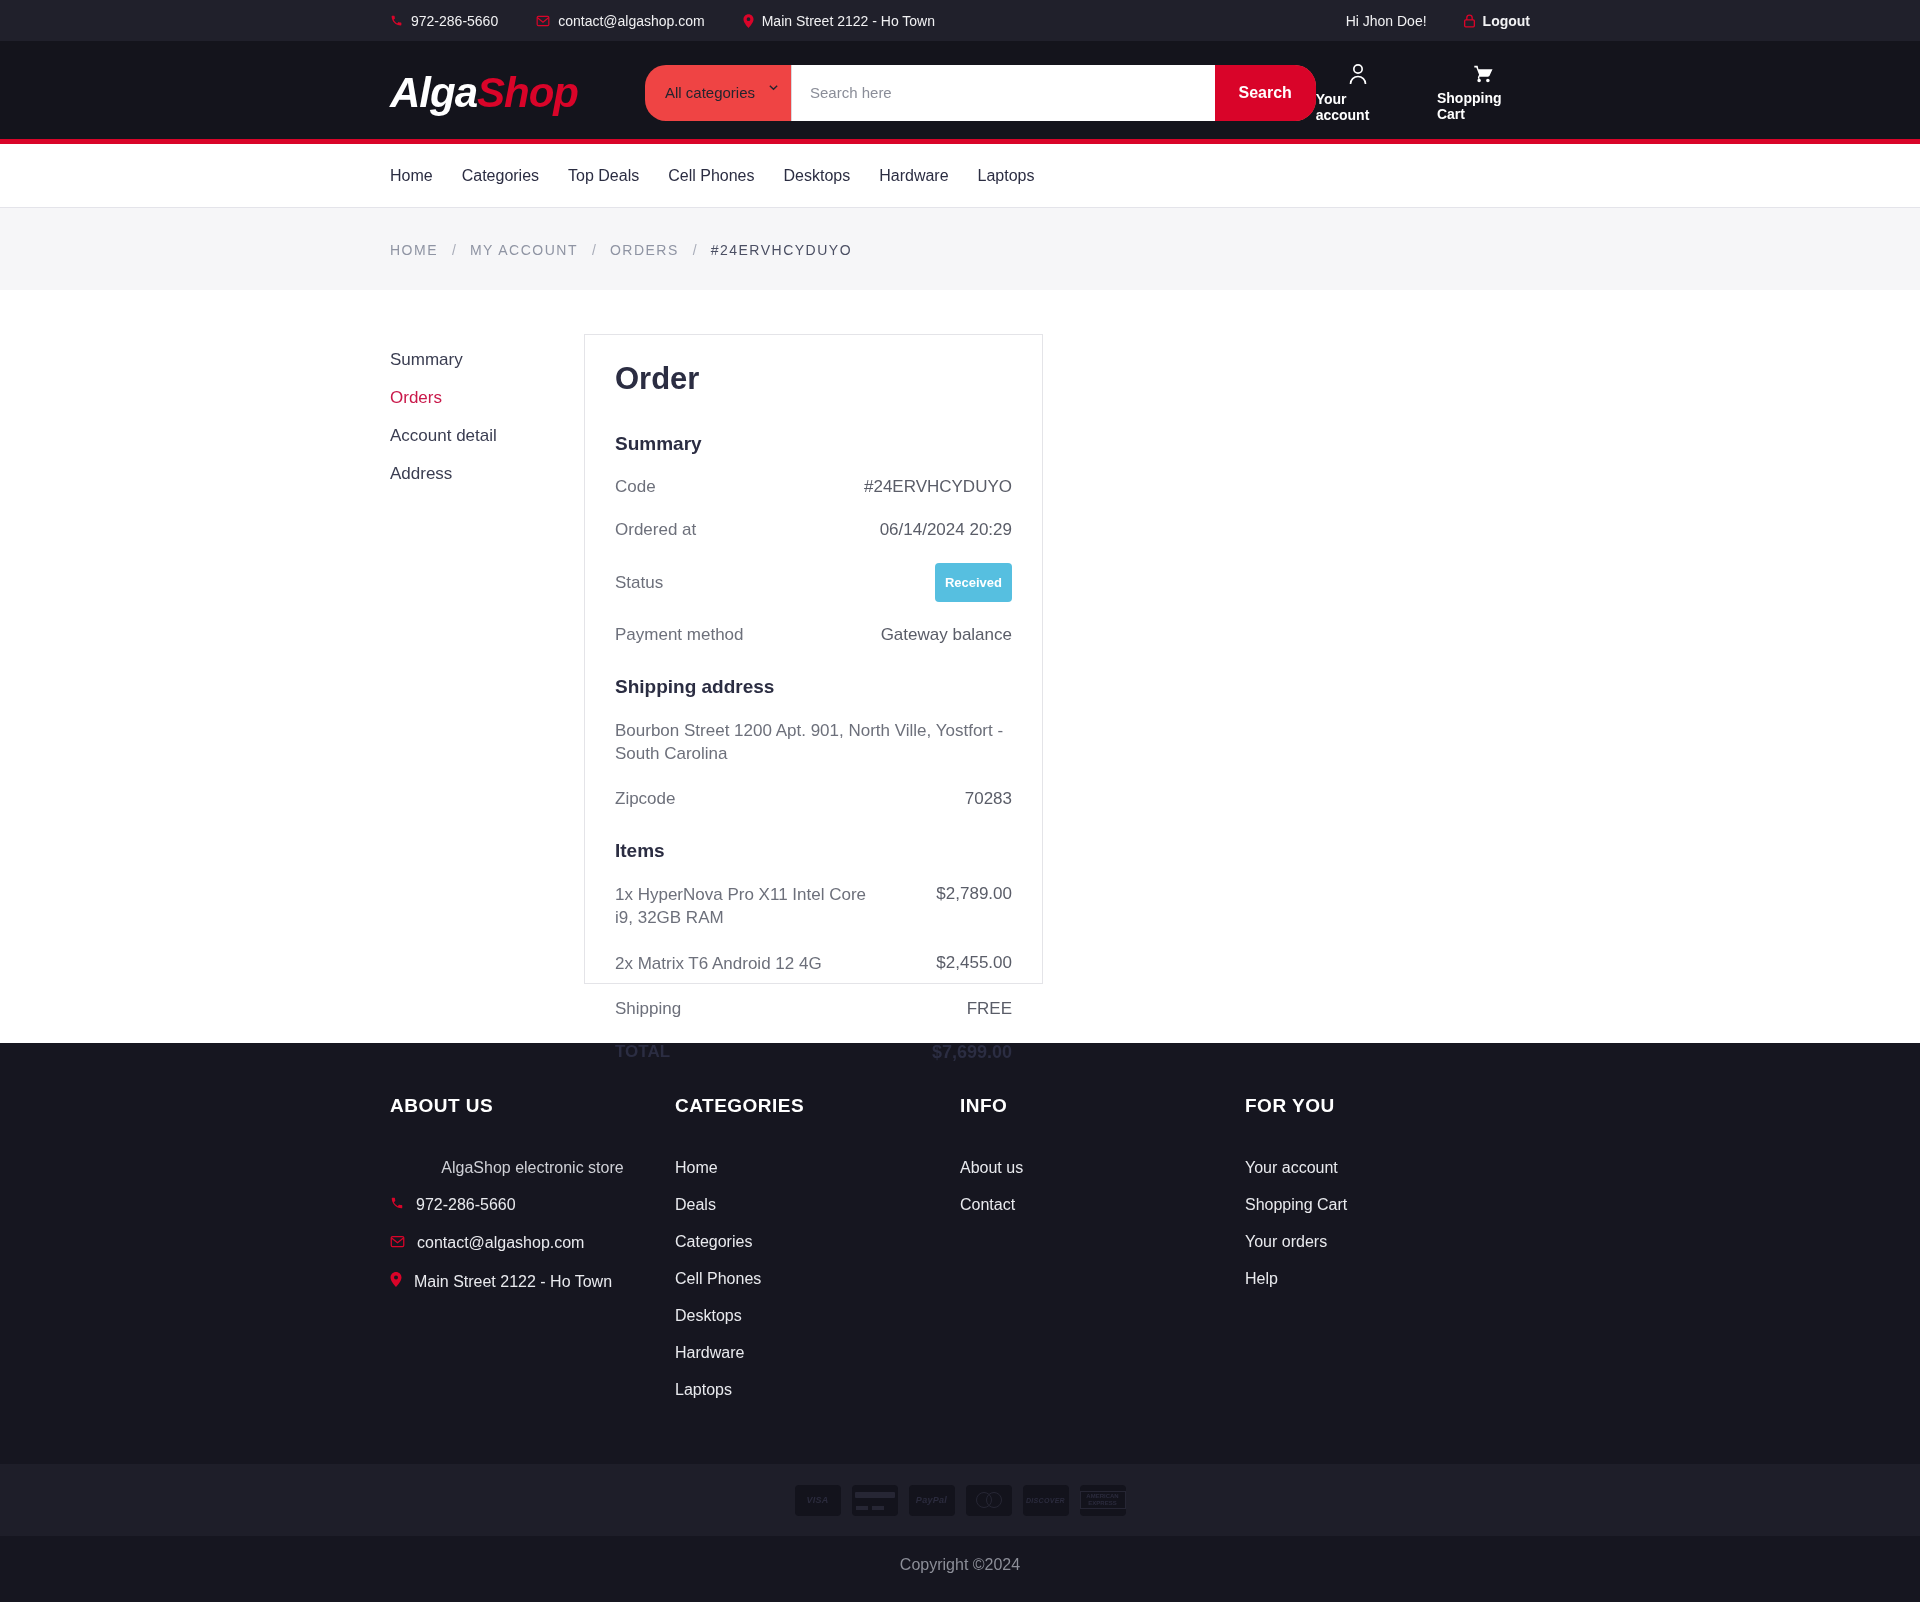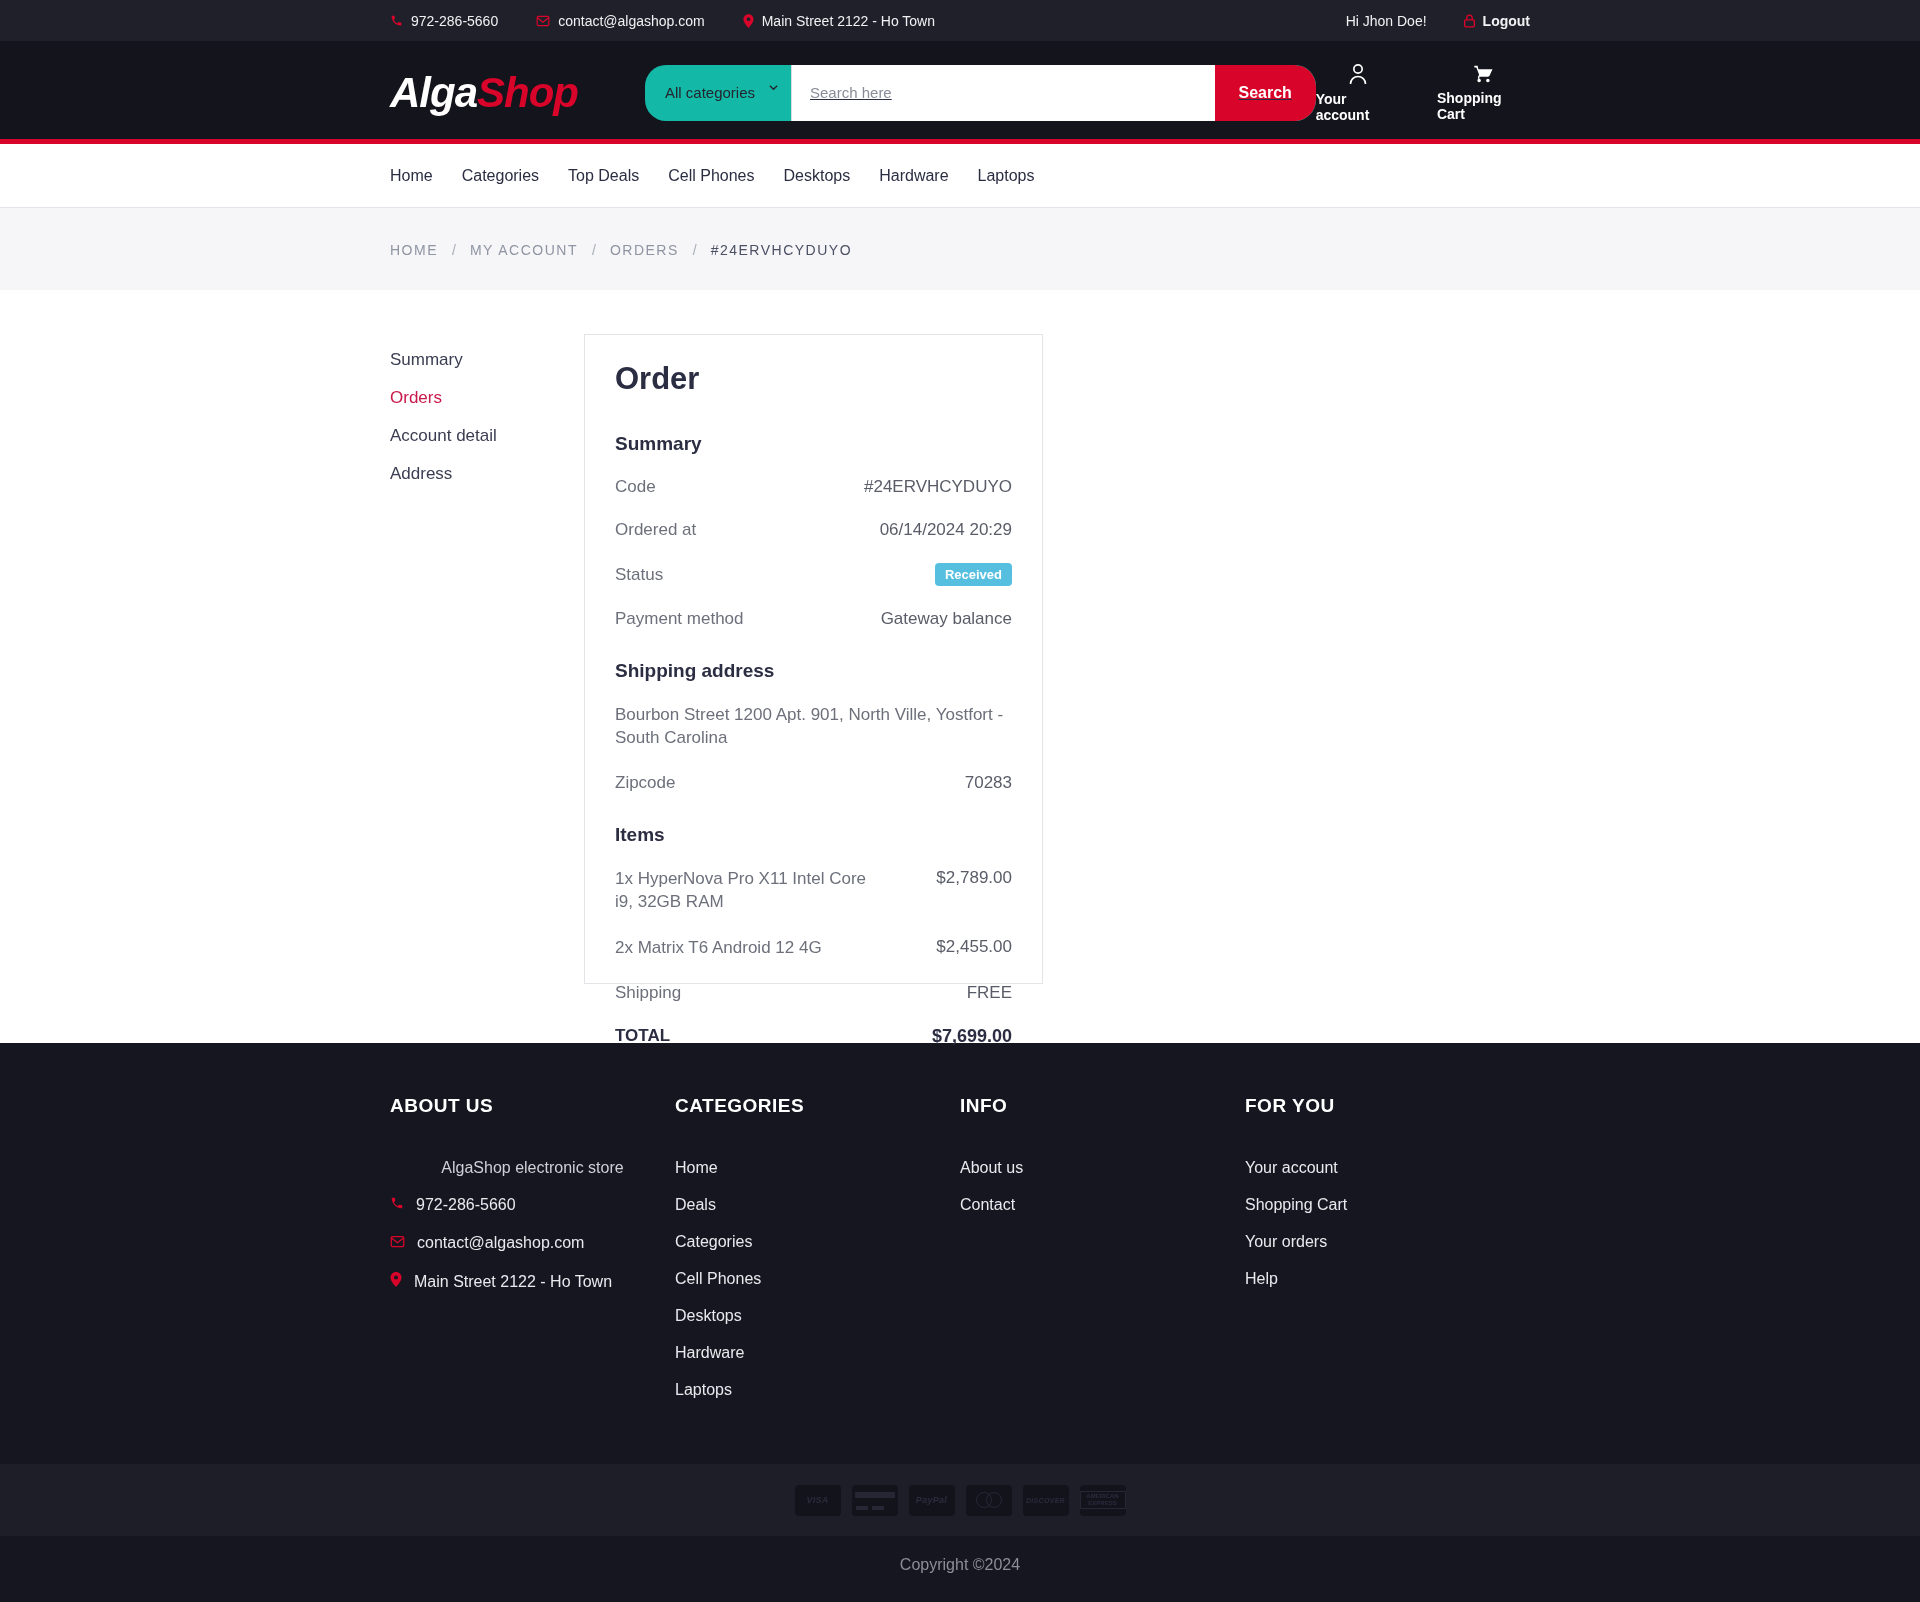--- a/index.html
+++ b/index.html
@@ -14,21 +14,21 @@
   .contact-item { display:flex; align-items:center; gap:8px; color:#f1f1f3; font-size:14px; }
   .icon-red svg { display:block; }
   .topbar-right { display:flex; align-items:center; gap:36px; color:#f1f1f3; font-size:14px; }
   .logout { display:flex; align-items:center; gap:7px; font-weight:bold; cursor:pointer; }
 
   
   .header { background:#14141c; height:103px; border-bottom:5px solid #d90429; }
   .header .container { height:103px; display:flex; align-items:center; }
   .logo { font-size:42px; font-weight:800; font-style:italic; letter-spacing:-1px; color:#ffffff; cursor:pointer; }
   .logo .logo-red { color:#d90429; }
-  .search-group { display:flex; height:56px; width:691px; margin-left:67px; border-radius:21px; overflow:hidden; background:#14b8a6;text-decoration:underline; }
+  .search-group { display:flex; height:56px; width:691px; margin-left:67px; border-radius:21px; overflow:hidden; background:#ef4444; }
   .cat-wrap { position:relative; width:147px; border-right:1px solid #d9d9de; }
   .cat-wrap select { appearance:none; -webkit-appearance:none; width:100%; height:100%; border:0; background:transparent; font-size:15px; color:#23242e; padding:0 30px 0 20px; font-family:"Liberation Sans",sans-serif; cursor:pointer; }
   .cat-chevron { position:absolute; right:12px; top:14px; pointer-events:none; }
   .search-input { flex:1; border:0; outline:none; font-size:15px; color:#333; padding:0 18px; font-family:"Liberation Sans",sans-serif; }
   .search-input::placeholder { color:#8a8d98; }
   .search-btn { width:101px; border:0; background:#d90429; color:#fff; font-weight:bold; font-size:16px; border-radius:0 21px 21px 0; cursor:pointer; font-family:"Liberation Sans",sans-serif; }
   .header-links { margin-left:auto; display:flex; gap:36px; }
   .header-link { display:flex; flex-direction:column; align-items:center; gap:3px; color:#ffffff; font-size:14px; font-weight:bold; cursor:pointer; }
 
   
@@ -48,21 +48,21 @@
   .main .container { display:flex; }
   .sidebar { width:194px; padding-top:60px; }
   .sidebar-item { font-size:17px; color:#3a3d51; margin-bottom:18px; cursor:pointer; }
   .sidebar-item.active { color:#c9184a; }
   .order-card { width:459px; margin-top:44px; border:1px solid #e4e4e8; background:#fff; padding:26px 30px 36px 30px; height:650px; }
   .order-title { font-size:31px; font-weight:bold; color:#2b2d42; margin-bottom:36px; }
   .section-heading { font-size:19px; font-weight:bold; color:#2b2d42; margin-bottom:22px; }
   .row { display:flex; justify-content:space-between; align-items:center; margin-bottom:23px; }
   .row-label { font-size:17px; color:#6d707b; }
   .row-value { font-size:17px; color:#5a5d68; text-align:right; }
-  .badge { background:#56bfe0; color:#ffffff; font-size:13px; font-weight:bold; padding:4px 10px; border-radius:4px; }
+  .badge { background:#56bfe0; color:#ffffff; font-size:13px; font-weight:bold; padding:12px 10px; border-radius:4px; }
   .address-text { font-size:17px; color:#6d707b; line-height:1.35; margin-bottom:23px; }
   .item-name { font-size:17px; color:#6d707b; width:262px; line-height:1.35; }
   .row.total { margin-top:4px; }
   .row.total .row-label { font-size:17px; font-weight:bold; color:#2b2d42; }
   .row.total .row-value { font-size:18px; font-weight:bold; color:#2b2d42; }
   .spacer-sm { height:8px; }
 
   
   .footer { background:#161620; height:421px; }
   .footer .container { display:flex; padding-top:52px; }

